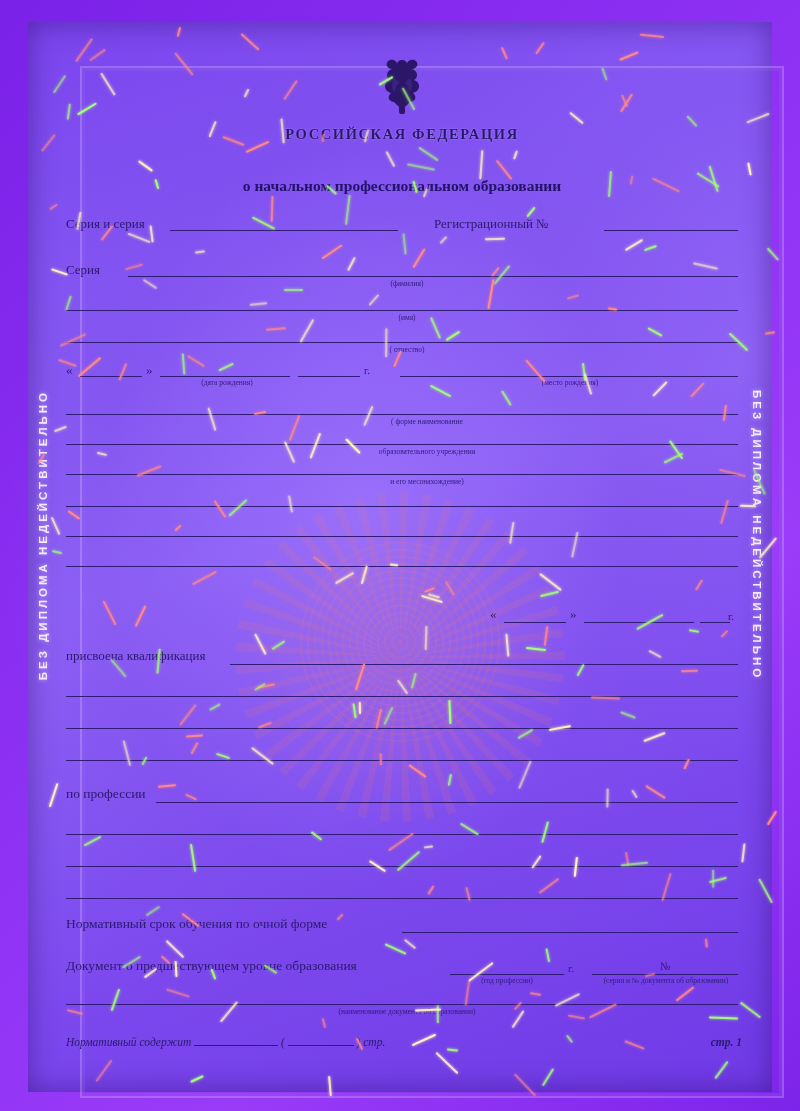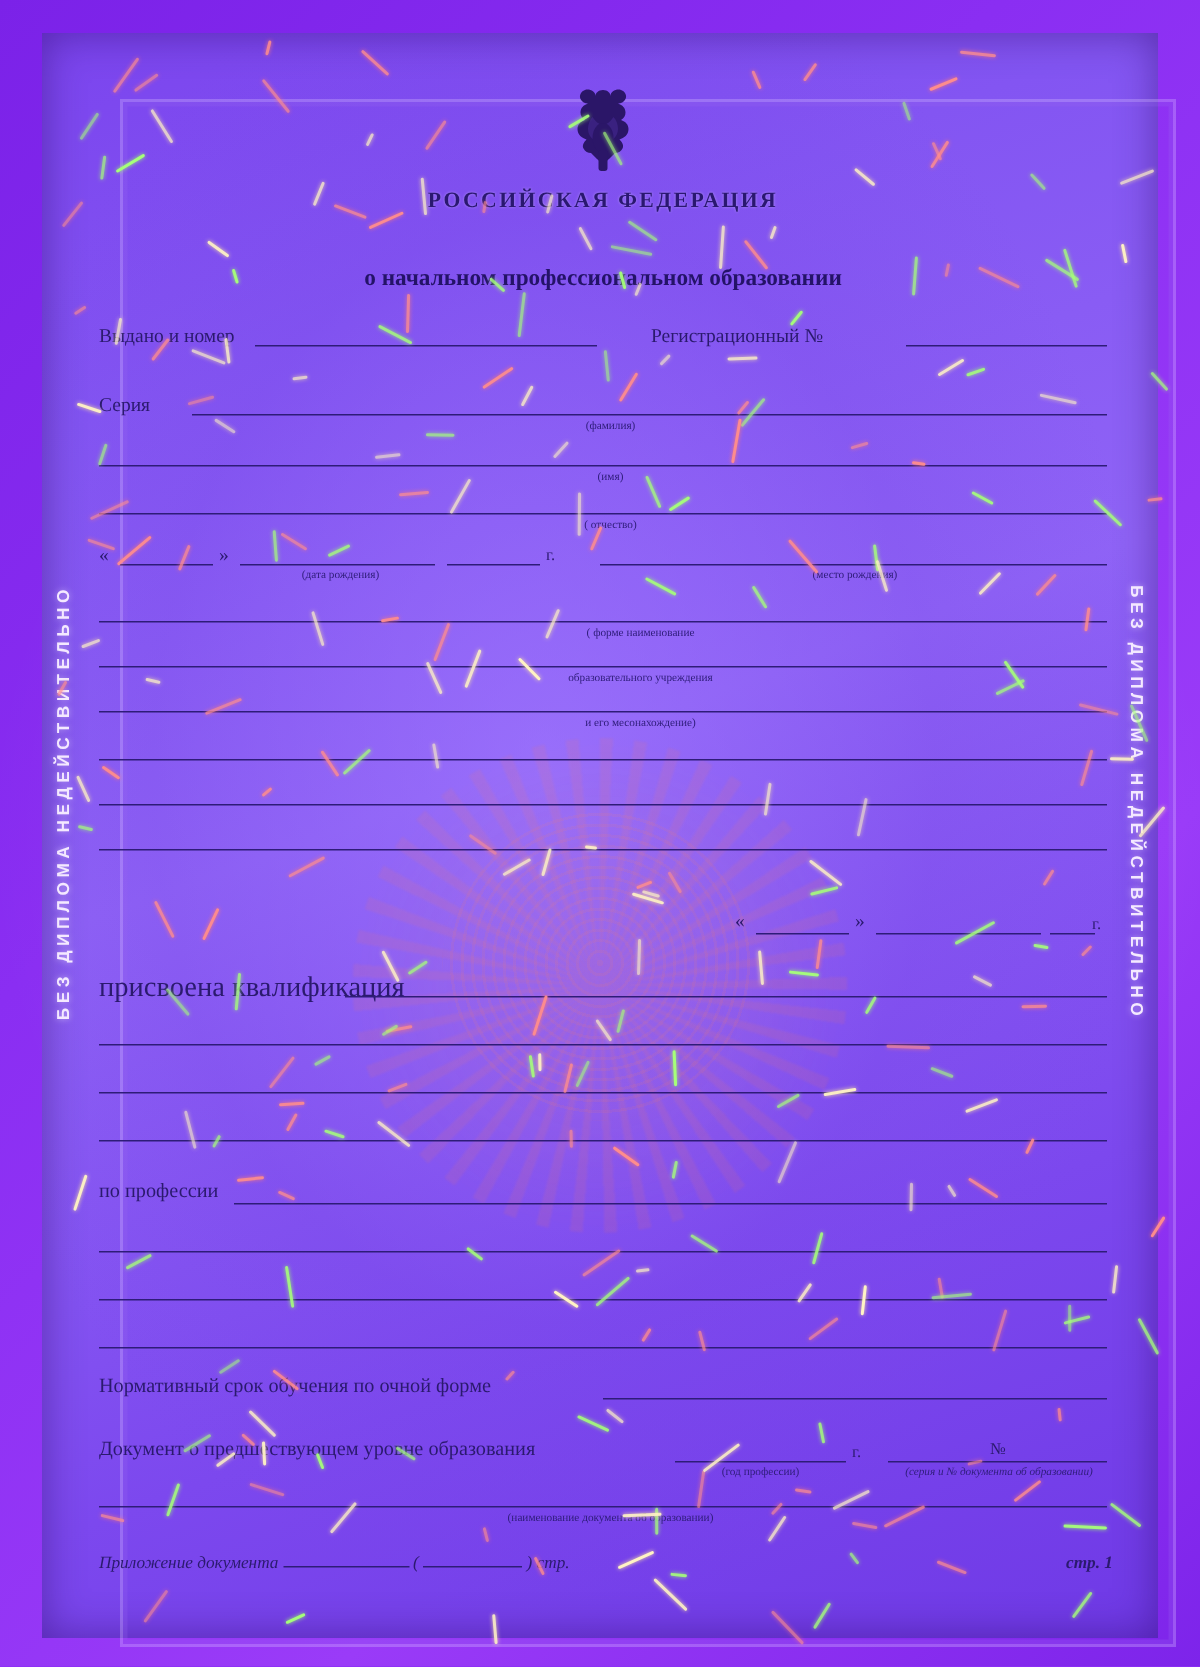--- a/index.html
+++ b/index.html
@@ -101,21 +101,21 @@
         <path d="M32 22c-2 2-3 5-3 8 0 5 4 9 10 9s10-4 10-9c0-3-1-6-3-8-2 3-4 5-7 5s-5-2-7-5z" fill="#3a2180"></path>
       </g>
       <ellipse cx="39" cy="36" rx="7" ry="10" fill="#2b1668"></ellipse>
       <rect x="36" y="44" width="6" height="14" rx="2" fill="#2b1668"></rect>
     </svg>
 
     <div class="rf t-center">РОССИЙСКАЯ ФЕДЕРАЦИЯ</div>
     <div class="title2 t-center">о начальном профессиональном образовании</div>
 
     <div class="row" style="left:14px;top:172px;">
-      <span class="lbl">Выдано и номер</span>
+      <span class="lbl">Серия и серия</span>
     </div>
     <div class="line" style="left:118px;top:186px;width:228px;"></div>
 
     <div class="row" style="left:382px;top:172px;">
       <span class="lbl">Регистрационный №</span>
     </div>
     <div class="line" style="left:552px;top:186px;width:134px;"></div>
 
     <div class="row" style="left:14px;top:218px;">
       <span class="lbl">Серия</span>
@@ -164,21 +164,21 @@
     <div class="line" style="left:452px;top:578px;width:62px;"></div>
     <div class="row quote" style="left:518px;top:562px;">
       <span>»</span>
     </div>
     <div class="line" style="left:532px;top:578px;width:110px;"></div>
     <div class="line" style="left:648px;top:578px;width:30px;"></div>
     <div class="row sm" style="left:676px;top:566px;">
       <span>г.</span>
     </div>
 
-    <div class="row" style="left:14px;top:604px;font-size:19px;">
+    <div class="row" style="left:14px;top:604px;font-size:13px;">
       <span class="lbl">присвоена квалификация</span>
     </div>
     <div class="line" style="left:178px;top:620px;width:508px;"></div>
     <div class="line" style="left:14px;top:652px;width:672px;"></div>
     <div class="line" style="left:14px;top:684px;width:672px;"></div>
     <div class="line" style="left:14px;top:716px;width:672px;"></div>
 
     <div class="row" style="left:14px;top:742px;font-size:13.5px;">
       <span class="lbl">по профессии</span>
     </div>
@@ -198,27 +198,27 @@
     <div class="line" style="left:398px;top:930px;width:114px;"></div>
     <div class="row sm" style="left:516px;top:918px;">
       <span>г.</span>
     </div>
     <div class="cap" style="left:398px;top:932px;width:114px;">(год профессии)</div>
 
     <div class="row sm" style="left:608px;top:916px;">
       <span>№</span>
     </div>
     <div class="line" style="left:540px;top:930px;width:146px;"></div>
-    <div class="cap" style="left:534px;top:932px;width:160px;font-style:italic;">(серия и № документа об образовании)</div>
+    <div class="cap" style="left:534px;top:932px;width:160px;">(серия и № документа об образовании)</div>
 
     <div class="line" style="left:14px;top:960px;width:672px;"></div>
     <div class="cap" style="left:255px;top:963px;width:200px;">(наименование документа об образовании)</div>
 
     <div class="footer-left">
-      <span>Приложение документа</span>
+      <span>Нормативный содержит</span>
       <span style="display:inline-block;width:84px;border-bottom:1px solid #2e1c78;"></span>
       <span>(</span>
       <span style="display:inline-block;width:66px;border-bottom:1px solid #2e1c78;"></span>
       <span>)</span>
       <span>стр.</span>
     </div>
     <div class="footer-right">стр. 1</div>
 
   </div>
 

